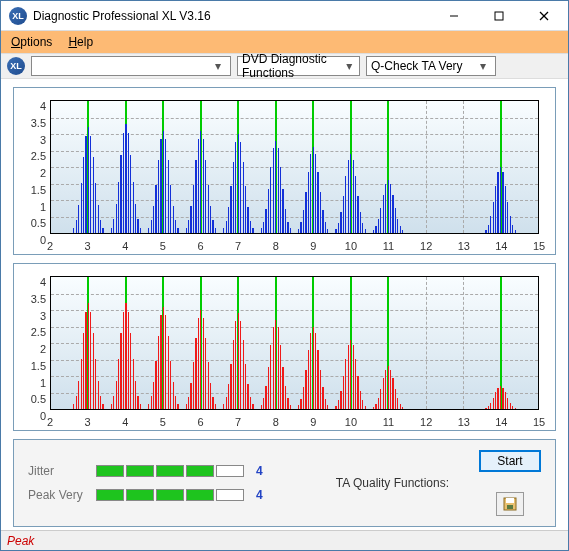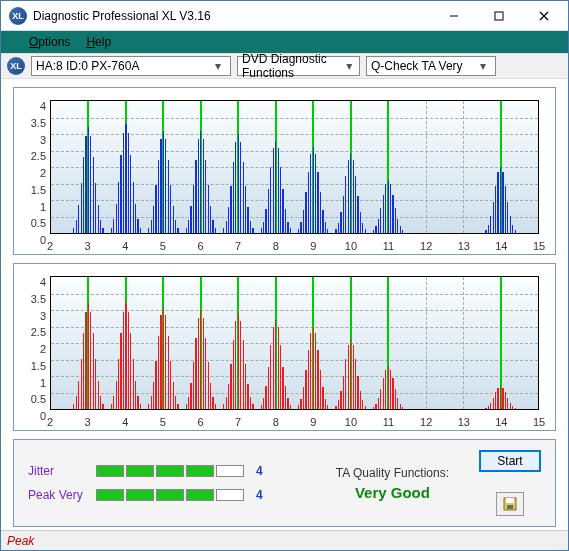--- a/index.html
+++ b/index.html
@@ -3,21 +3,21 @@
 <meta charset="utf-8">
 <style>
 *{box-sizing:border-box;margin:0;padding:0;font-family:"Segoe UI",Tahoma,sans-serif;font-size:12px}
 body{background:#fff;width:569px;height:551px;overflow:hidden;border:1px solid #4a7aa8}
 .titlebar{height:30px;background:#fff;display:flex;align-items:center;padding:0 2px;border-bottom:1px solid #ddd}
 .titlebar .app-icon{width:18px;height:18px;border-radius:50%;background:linear-gradient(135deg,#3b6fb5,#1f4c8f);color:#fff;font-size:9px;font-weight:bold;display:flex;align-items:center;justify-content:center;margin:0 6px}
 .titlebar .title{flex:1;color:#000}
 .win-btn{width:45px;height:29px;display:flex;align-items:center;justify-content:center;color:#000}
 .win-btn.close{color:#000}
 .win-btn svg{width:10px;height:10px}
-.menubar{height:22px;display:flex;align-items:center;padding-left:22px;gap:4px;background:#0f766e}
+.menubar{height:22px;display:flex;align-items:center;padding-left:4px;gap:4px;background:#fdba74}
 .menubar span{padding:2px 6px}
 .menubar span u{text-decoration:underline}
 .toolbar{height:26px;background:#f0f0f0;border-top:1px solid #ddd;border-bottom:1px solid #ddd;display:flex;align-items:center;padding:0 6px;gap:6px}
 .toolbar .tb-icon{width:18px;height:18px;border-radius:50%;background:linear-gradient(135deg,#3b6fb5,#1f4c8f);color:#fff;font-size:9px;font-weight:bold;display:flex;align-items:center;justify-content:center}
 .combo{height:20px;border:1px solid #888;background:#fff;display:flex;align-items:center;padding:0 4px;position:relative}
 .combo .arrow{margin-left:auto;width:16px;text-align:center;color:#555}
 #drive-combo{width:200px}
 #func-combo{width:123px}
 #test-combo{width:130px}
 .content{padding:8px 12px 4px 12px}
@@ -27,21 +27,21 @@
 .grid-h{position:absolute;left:0;right:0;border-top:1px dashed #aaa}
 .grid-v{position:absolute;top:0;bottom:0;border-left:1px dashed #aaa}
 .center-line{position:absolute;top:0;bottom:0;width:2px;background:#0c0;margin-left:-1px}
 .ylab{position:absolute;left:0;width:26px;text-align:right;font-size:11px;color:#333;transform:translateY(50%)}
 .xlab{position:absolute;bottom:0;font-size:11px;color:#333;transform:translateX(-50%)}
 .bars{position:absolute;left:0;right:0;bottom:0;top:0}
 .bar{position:absolute;bottom:0}
 .bottom-panel{border:1px solid #7a9db8;background:#f4f4f4;padding:10px 14px;display:flex;align-items:center;gap:10px}
 .metrics{display:flex;flex-direction:column;gap:10px}
 .metric-row{display:flex;align-items:center;gap:8px}
-.metric-label{width:60px;color:#6d28d9}
+.metric-label{width:60px;color:#737373}
 .seg{width:28px;height:12px;border:1px solid #888}
 .seg.on{background:#1ec41e}
 .seg.off{background:#fff}
 .metric-val{color:#2243c4;font-weight:bold;margin-left:4px}
 .ta-block{margin-left:auto;display:flex;flex-direction:column;align-items:center;gap:4px;margin-right:20px}
 .ta-label{color:#333}
 .ta-val{color:#0a8a0a;font-weight:bold;font-size:15px}
 .btns{display:flex;flex-direction:column;gap:20px;align-items:center}
 .btn{width:62px;height:22px;border:1px solid #0078d7;background:#e5f1fb;display:flex;align-items:center;justify-content:center;box-shadow:0 0 0 1px #0078d7 inset}
 .btn.icon{width:28px;height:24px;border:1px solid #999;background:#f0f0f0;box-shadow:none}
@@ -73,21 +73,20 @@
 </div>
 
 <div class="menubar">
   <span><u>O</u>ptions</span>
   <span><u>H</u>elp</span>
 </div>
 
 <div class="toolbar">
   <div class="tb-icon">XL</div>
   <div class="combo" id="drive-combo">
-    <span>HA:8 ID:0   PX-760A</span>
     <span class="arrow">▾</span>
   </div>
   <div class="combo" id="func-combo">
     <span>DVD Diagnostic Functions</span>
     <span class="arrow">▾</span>
   </div>
   <div class="combo" id="test-combo">
     <span>Q-Check TA Very</span>
     <span class="arrow">▾</span>
   </div>
@@ -495,21 +494,20 @@
             <div class="seg on"></div>
             <div class="seg on"></div>
             <div class="seg on"></div>
             <div class="seg off"></div>
           </div>
         <div class="metric-val">4</div>
       </div>
     </div>
     <div class="ta-block">
       <div class="ta-label">TA Quality Functions:</div>
-      <div class="ta-val">Very Good</div>
     </div>
     <div class="btns">
       <div class="btn">
           <span>Start</span>
         </div>
       <div class="btn icon">
         <svg width="16" height="16" viewBox="0 0 16 16">
             <rect x="2" y="2" width="12" height="12" fill="#e8c070" stroke="#8a6a20"></rect>
             <rect x="4" y="2" width="8" height="5" fill="#fff"></rect>
             <rect x="5" y="9" width="6" height="4" fill="#5a7a40"></rect>

